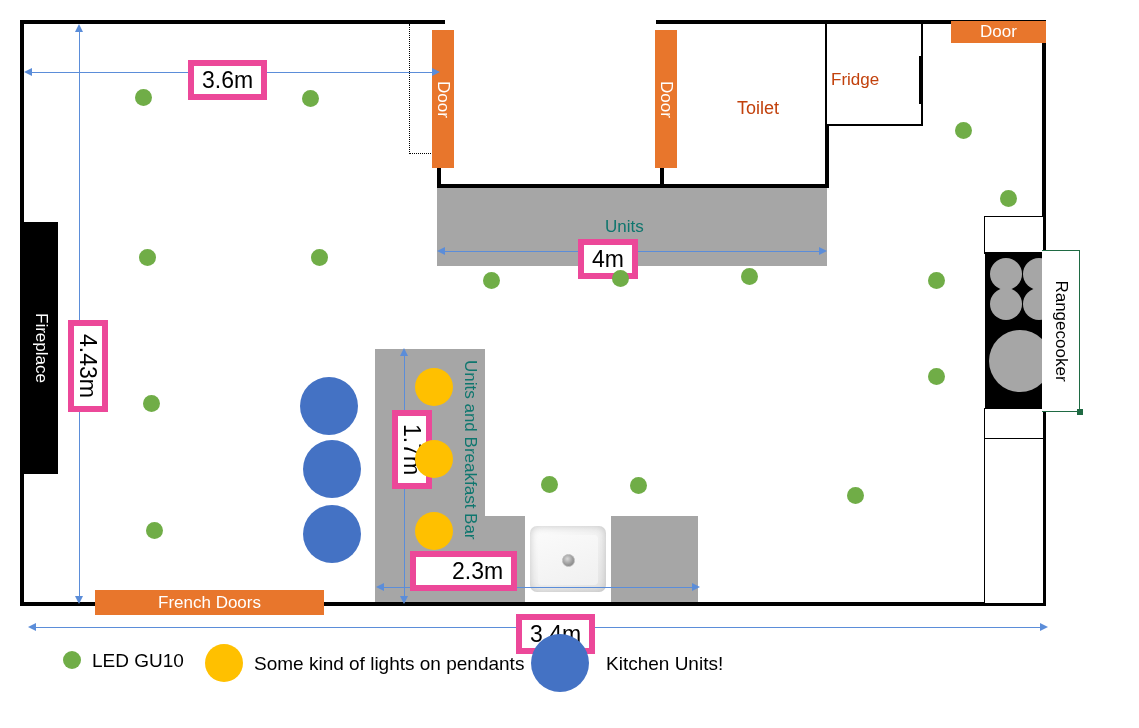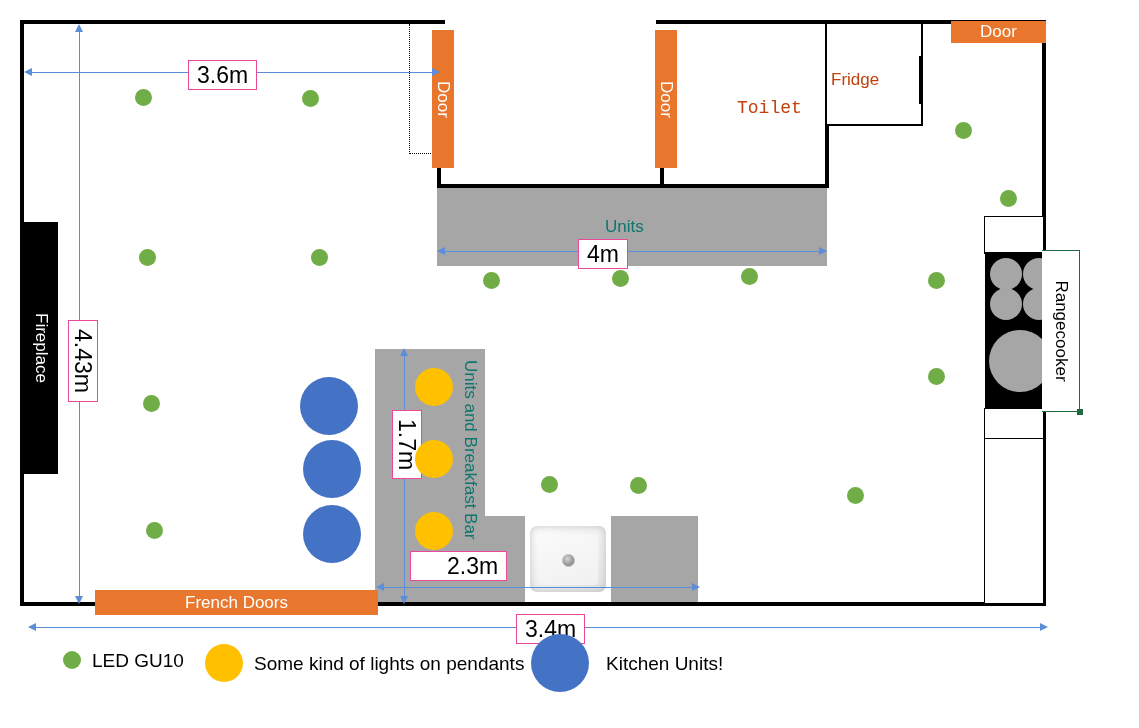--- a/index.html
+++ b/index.html
@@ -105,21 +105,21 @@
     width: 0; height: 0;
   }
   .arr-l { border-top: 4px solid transparent; border-bottom: 4px solid transparent; border-right: 8px solid #5B8DD9; }
   .arr-r { border-top: 4px solid transparent; border-bottom: 4px solid transparent; border-left: 8px solid #5B8DD9; }
   .arr-u { border-left: 4px solid transparent; border-right: 4px solid transparent; border-bottom: 8px solid #5B8DD9; }
   .arr-d { border-left: 4px solid transparent; border-right: 4px solid transparent; border-top: 8px solid #5B8DD9; }
 
   .dimbox {
     position: absolute;
     background: #ffffff;
-    border: 1px solid #ec4899;
+    border: 6px solid #ec4899;
     font-size: 23px;
     color: #000000;
     padding: 1px 8px;
     white-space: nowrap;
     line-height: 1.15;
     text-align: center;
   }
   .dimbox-v {
     writing-mode: vertical-rl;
     font-size: 23px;
@@ -215,21 +215,21 @@
   <div class="wall" style="left:437px; top:168px; width:4px; height:20px;"></div>
   <div class="wall" style="left:660px; top:168px; width:4px; height:20px;"></div>
 
   <div class="wall" style="left:437px; top:184px; width:392px; height:4px;"></div>
   <div class="wall" style="left:825px; top:20px; width:4px; height:168px;"></div>
 
   <div class="outline" style="left:825px; top:22px; width:98px; height:104px;"></div>
   <div class="wall" style="left:919px; top:56px; width:3px; height:48px;"></div>
   <div class="lbl" style="left:831px; top:71px;">Fridge</div>
 
-  <div class="lbl" style="left:737px; top:99px; font-size:18px;font-family:Liberation Mono, monospace;">Toilet</div>
+  <div class="lbl" style="left:737px; top:99px; font-size:18px;">Toilet</div>
 
   <div class="swing" style="left:409px; top:24px; width:30px; height:130px;"></div>
 
   <div class="fireplace" style="left:24px; top:222px; width:34px; height:252px;">
     <span>Fireplace</span>
   </div>
 
   <div class="units" style="left:437px; top:188px; width:390px; height:78px;"></div>
   <div class="units-label" style="left:605px; top:217px;">Units</div>
 
@@ -263,21 +263,21 @@
     <span class="bracket-lbl">Rangecooker</span>
   </div>
   <div class="bracket-handle" style="left:1077px; top:409px;"></div>
 
   <div class="door door-v" style="left:432px; top:30px; width:22px; height:138px;">Door</div>
 
   <div class="door door-v" style="left:655px; top:30px; width:22px; height:138px;">Door</div>
 
   <div class="door" style="left:951px; top:21px; width:95px; height:22px;">Door</div>
 
-  <div class="door" style="left:95px; top:590px; width:283px; height:25px;">French Doors</div>
+  <div class="door" style="left:95px; top:590px; width:229px; height:25px;">French Doors</div>
 
   <div class="dimline dim-h" style="left:28px; top:72px; width:410px;"></div>
   <div class="arrow arr-l" style="left:24px; top:68px;"></div>
   <div class="arrow arr-r" style="left:432px; top:68px;"></div>
   <div class="dimbox" style="left:188px; top:60px;">3.6m</div>
 
   <div class="dimline dim-v" style="left:79px; top:30px; height:572px;"></div>
   <div class="arrow arr-u" style="left:75px; top:24px;"></div>
   <div class="arrow arr-d" style="left:75px; top:596px;"></div>
   <div class="dimbox dimbox-v" style="left:68px; top:320px;">4.43m</div>

